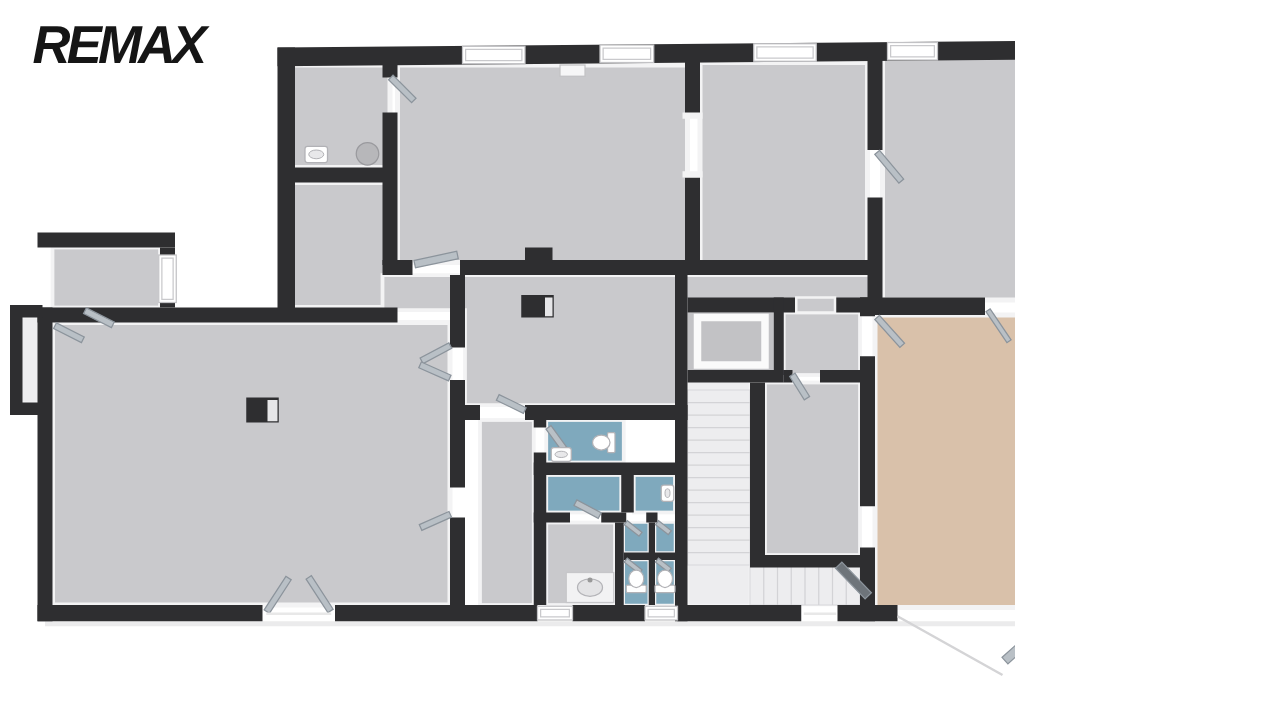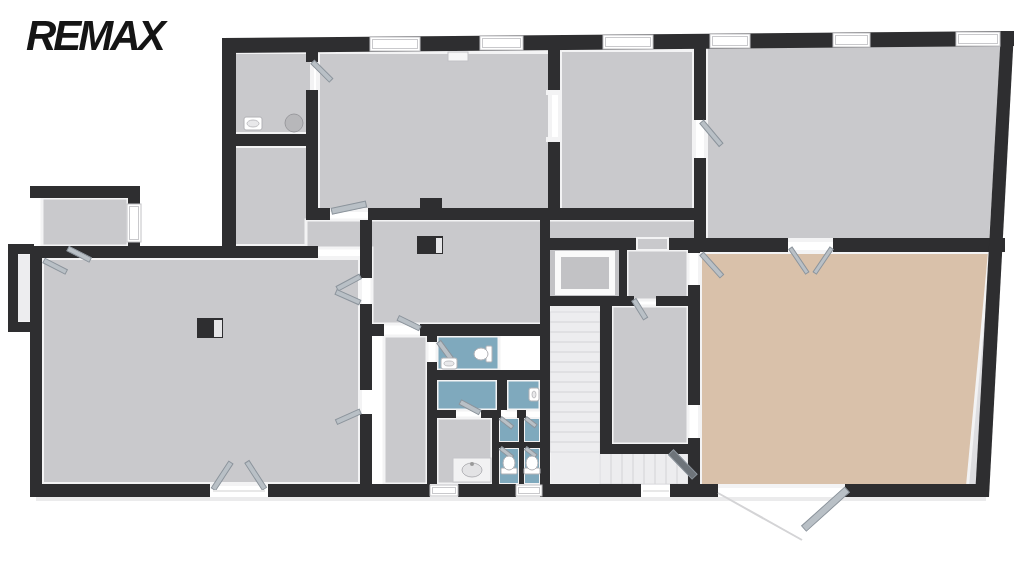--- a/index.html
+++ b/index.html
@@ -1,16 +1,16 @@
 <!DOCTYPE html>
 <html><head>
 <meta charset="utf-8">
 <style>
   html,body{margin:0;padding:0;background:#ffffff;}
-  .stage{position:relative;width:1024px;height:576px;background:#ffffff;overflow:hidden;
+  .stage{position:relative;width:812px;height:576px;background:#ffffff;overflow:hidden;
          font-family:"Liberation Sans", sans-serif;}
   .logo{position:absolute;left:26px;top:12px;font-style:italic;font-weight:bold;
         font-size:42px;letter-spacing:-3px;color:#151515;transform:scaleY(1.02);
         user-select:none;}
   svg{position:absolute;left:0;top:0;}
 </style>
 </head>
 <body>
 
 <div class="stage">

